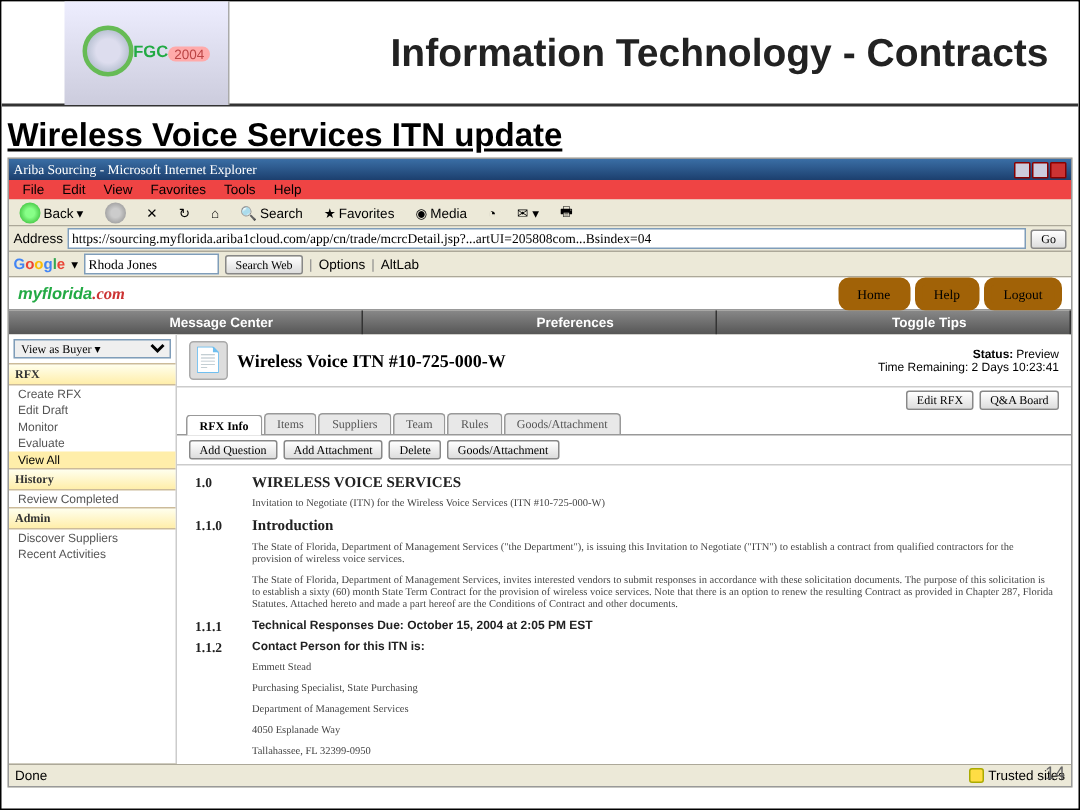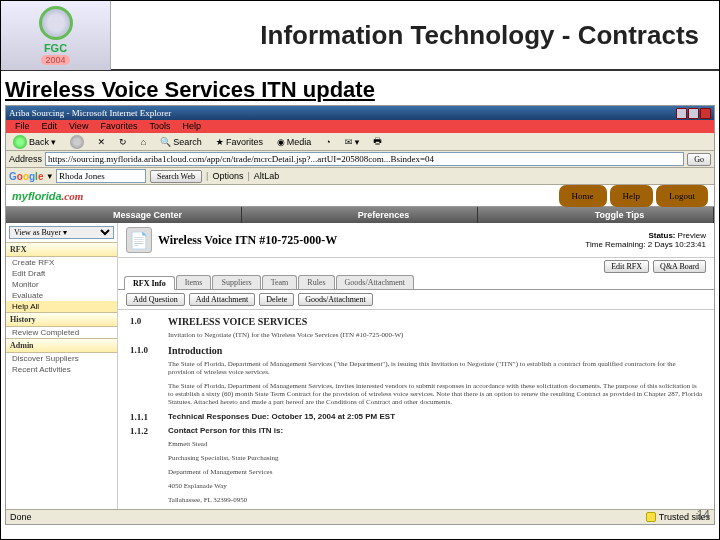--- a/index.html
+++ b/index.html
@@ -1,19 +1,19 @@
 <!DOCTYPE html>
 <html><head>
 <meta charset="utf-8">
 <style>
   *{box-sizing:border-box;margin:0;padding:0;font-family:Tahoma,Arial,sans-serif;}
   body{width:720px;height:540px;background:#fff;overflow:hidden;border:1px solid #000;}
   
   .slide-head{height:70px;display:flex;align-items:center;border-bottom:2px solid #333;background:#fff;}
-  .logo{width:110px;height:70px;background:linear-gradient(180deg,#eef 0%,#ccd 100%);display:flex;flex-direction:column;align-items:center;justify-content:center;border-right:1px solid #aaa;}
+  .logo{width:110px;height:70px;background:linear-gradient(180deg,#eef 0%,#ccd 100%);display:flex;align-items:center;justify-content:center;border-right:1px solid #aaa;margin-left:42px;}
   .logo-circ{width:34px;height:34px;border-radius:50%;border:3px solid #6b5;background:#efe;margin-bottom:2px;background:radial-gradient(circle,#dde 40%,#9ab 100%);}
   .logo-t{font:bold 11px Arial;color:#2a4;}
   .logo-y{font:9px Arial;color:#b44;background:#faa;border-radius:6px;padding:0 4px;margin-top:1px;}
   .slide-title{flex:1;text-align:right;padding-right:20px;font:bold 26px Arial;color:#222;}
   .subtitle{font:bold 22px Arial;color:#000;padding:6px 0 2px 4px;text-decoration:underline;}
   
   .browser{border:1px solid #999;margin:0 4px;height:420px;display:flex;flex-direction:column;background:#ece9d8;}
   .titlebar{height:14px;background:linear-gradient(180deg,#3a6ea5 0%,#1c3f6e 100%);display:flex;align-items:center;padding:0 3px;}
   .tb-title{color:#fff;font:9px Tahoma;flex:1;}
   .tb-btns{display:flex;gap:1px;}
@@ -145,21 +145,21 @@
 
   <div class="content">
 
     <div class="sidebar">
       <select><option>View as Buyer ▾</option></select>
       <div class="side-sec">RFX</div>
       <a>Create RFX</a>
       <a>Edit Draft</a>
       <a>Monitor</a>
       <a>Evaluate</a>
-      <a class="on">Help All</a>
+      <a class="on">View All</a>
       <div class="side-sec">History</div>
       <a>Review Completed</a>
       <div class="side-sec">Admin</div>
       <a>Discover Suppliers</a>
       <a>Recent Activities</a>
     </div>
 
     <div class="main">
       <div class="mhead">
         <div class="ico">📄</div>

